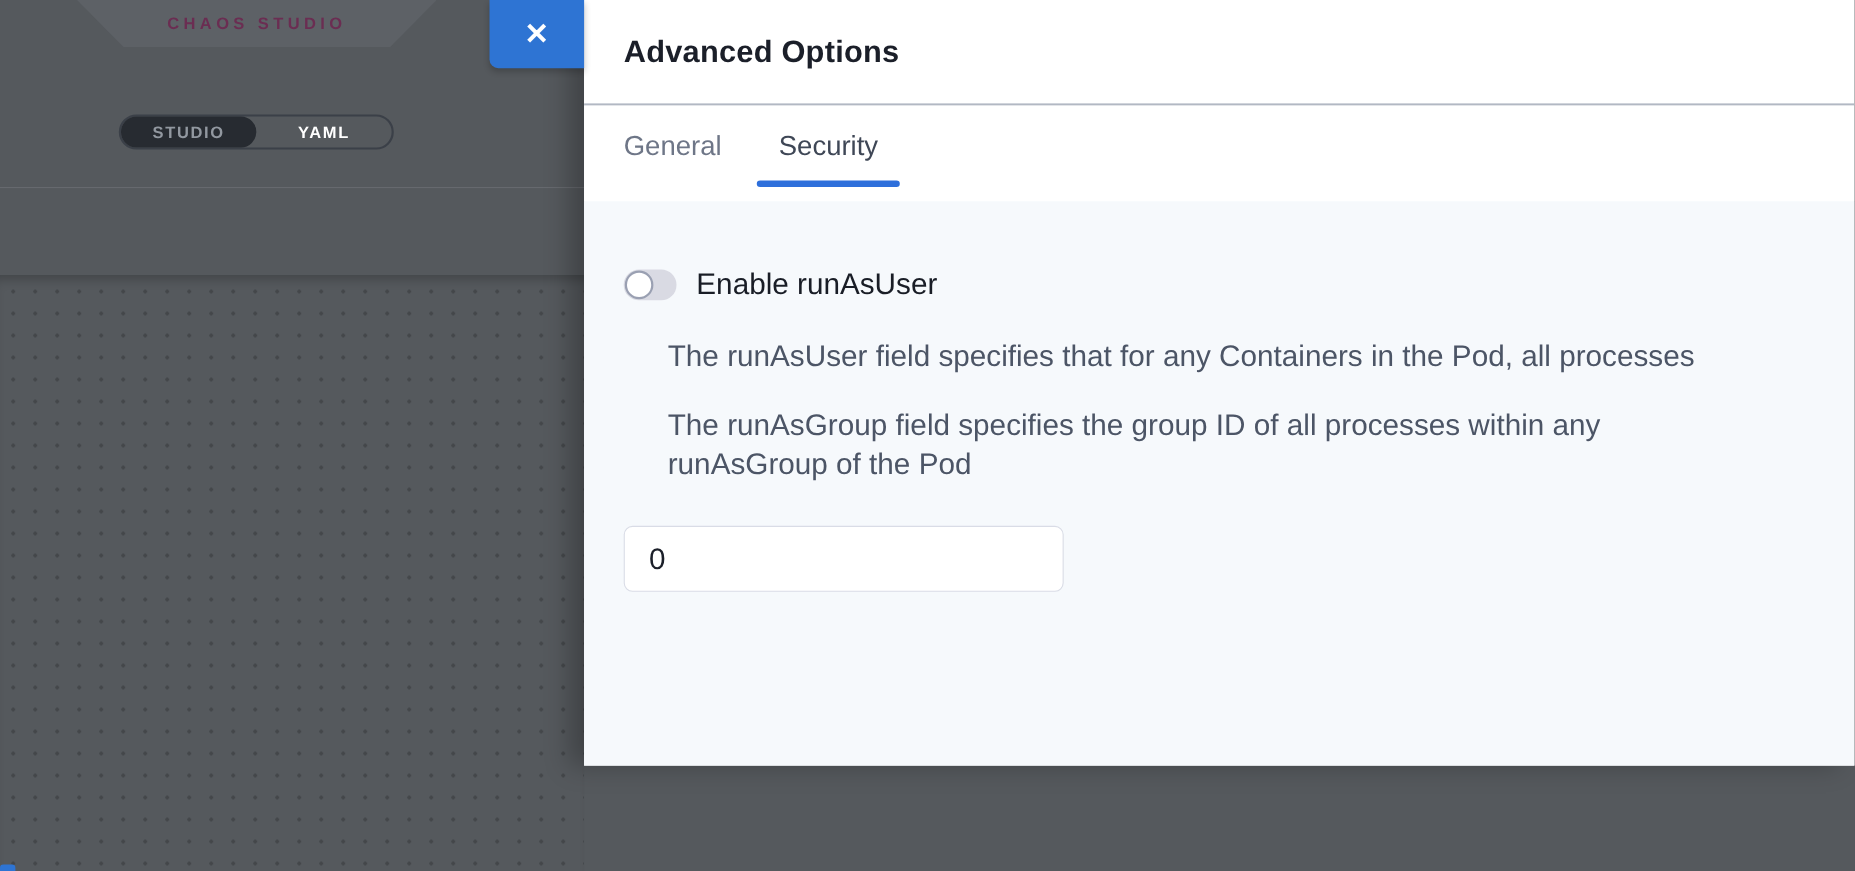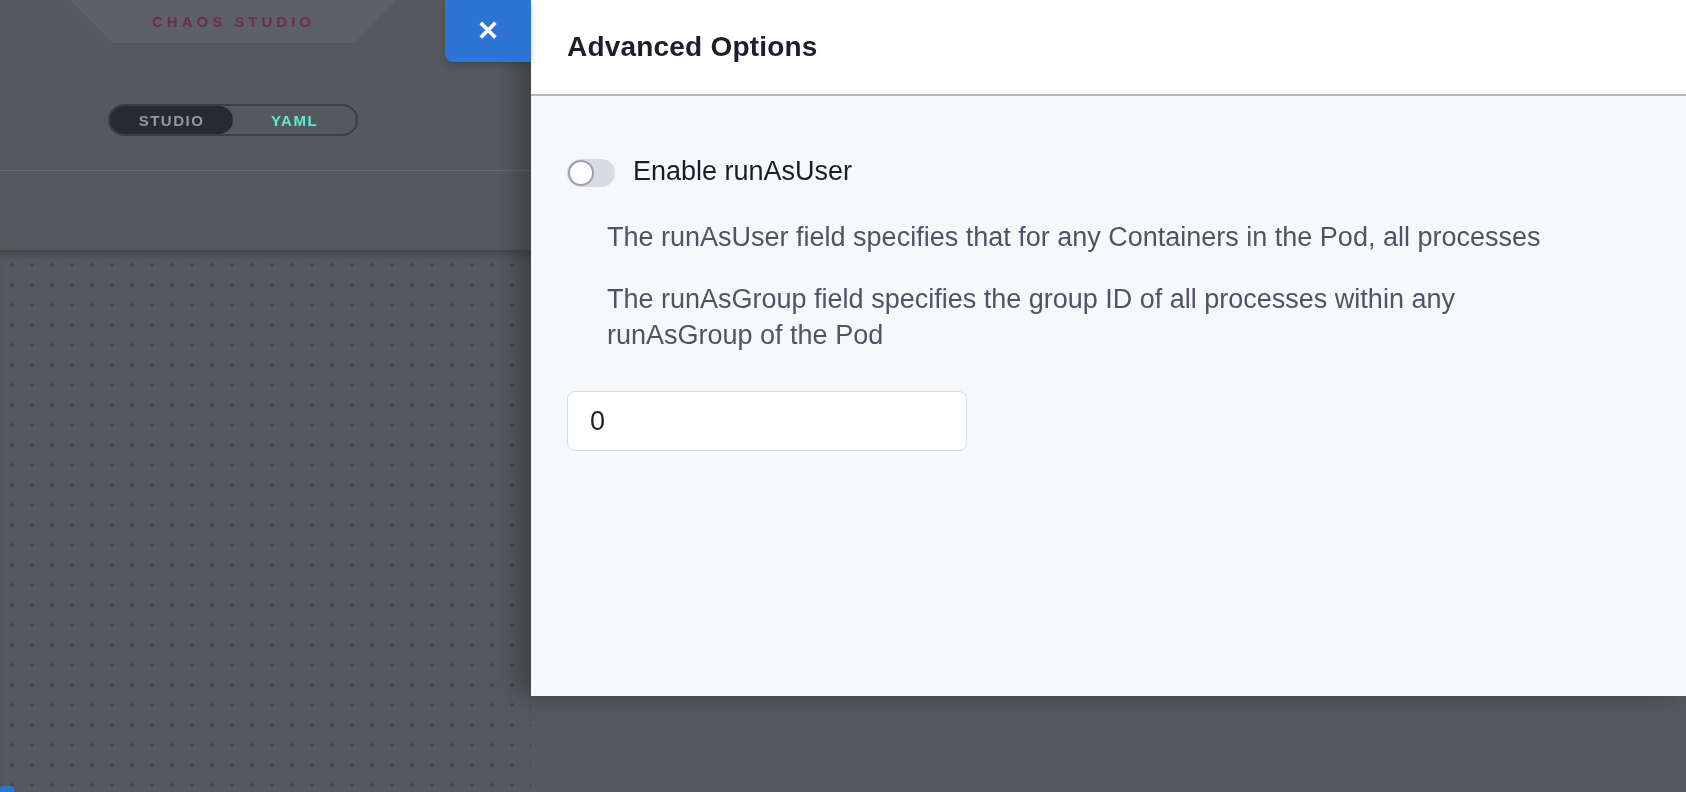--- a/index.html
+++ b/index.html
@@ -25,21 +25,21 @@
     font-size: 15px; font-weight: 700; letter-spacing: 4px; color: #6b2d52;
   }
   .mode-switch {
     position: absolute; left: 108px; top: 104px; width: 250px; height: 32px;
     border: 2px solid #3b4048; border-radius: 17px;
     display: flex; align-items: stretch; background: transparent;
   }
   .mode-seg {
     flex: 1; display: flex; align-items: center; justify-content: center;
     font-size: 15px; font-weight: 700; letter-spacing: 1.5px;
-    border-radius: 15px; color: #5eead4; cursor: pointer;
+    border-radius: 15px; color: #ffffff; cursor: pointer;
   }
   .mode-seg.selected { background: #272b31; color: #9298a0; }
   .overlay-divider {
     position: absolute; left: 0; top: 170px; width: 531px; height: 1px;
     background: #66696e;
   }
   .canvas {
     position: absolute; left: 0; top: 250px; width: 531px; height: 542px;
     background-image: radial-gradient(circle, rgba(0,0,0,0.20) 1.6px, transparent 1.7px);
     background-size: 20px 20px;
@@ -82,21 +82,21 @@
   .tab.active::after {
     content: ""; position: absolute; left: -20px; right: -20px; bottom: 3px;
     height: 6px; border-radius: 3px; background: #2e6fdb;
   }
 
   .drawer-content {
     flex: 1 1 auto; background: #f6f9fc;
     padding: 60px 40px 0 36px;
   }
 
-  .toggle-row { display: flex; align-items: flex-end; gap: 18px; }
+  .toggle-row { display: flex; align-items: center; gap: 18px; }
   .toggle {
     position: relative; width: 48px; height: 28px; border-radius: 14px;
     background: #d9dae3; cursor: pointer; flex: 0 0 auto;
   }
   .toggle .knob {
     position: absolute; top: 1px; left: 1px; width: 26px; height: 26px;
     border-radius: 50%; background: #ffffff; border: 2px solid #9aa0b2;
   }
   .toggle.on { background: #3a79d1; }
   .toggle.on .knob { left: auto; right: 1px; border-color: #1d55ab; }
@@ -144,20 +144,24 @@
     <div class="overlay-divider"></div>
     <div class="canvas"></div>
     <div class="corner-chip"></div>
   </div>
 
   <div class="drawer">
     <div class="drawer-header">
       <div class="drawer-title">Advanced Options</div>
     </div>
 
+    <div class="tabs">
+      <div class="tab">General</div>
+      <div class="tab active">Security</div>
+    </div>
 
     <div class="drawer-content">
 
       <div class="toggle-row">
         <div class="toggle">
           <div class="knob"></div>
         </div>
         <div class="toggle-label">Enable runAsUser</div>
       </div>
 

